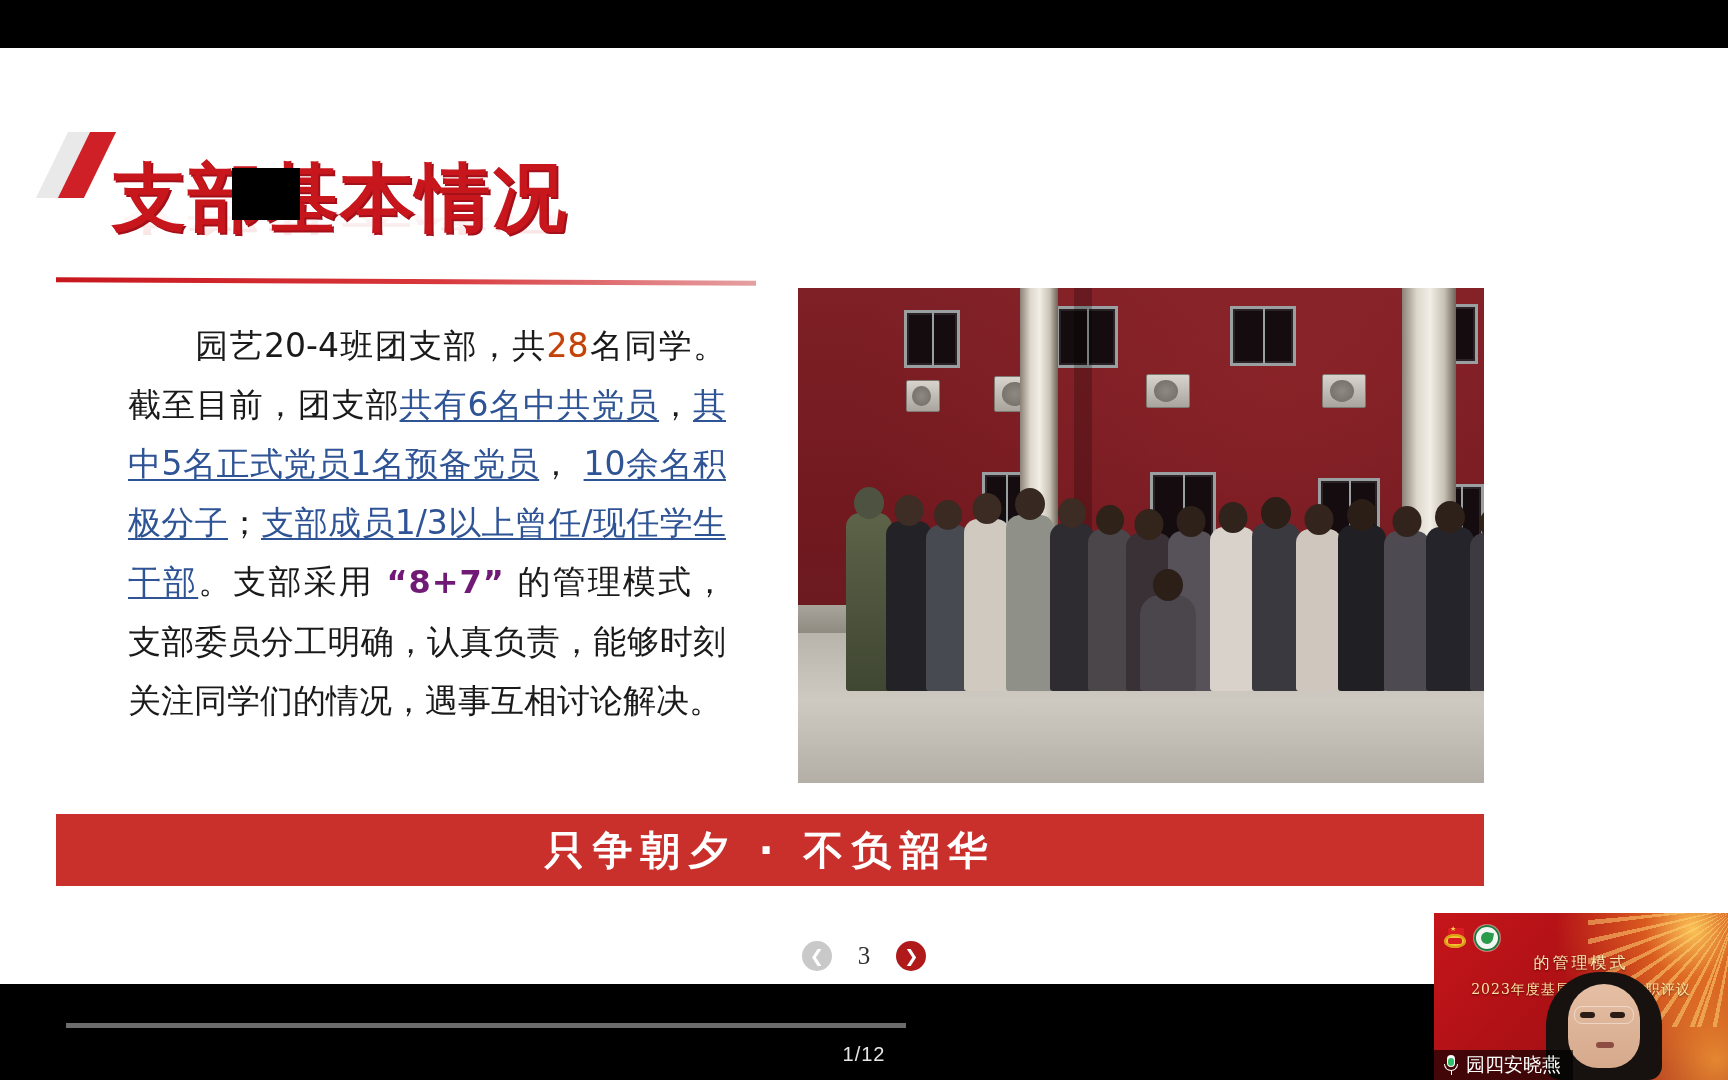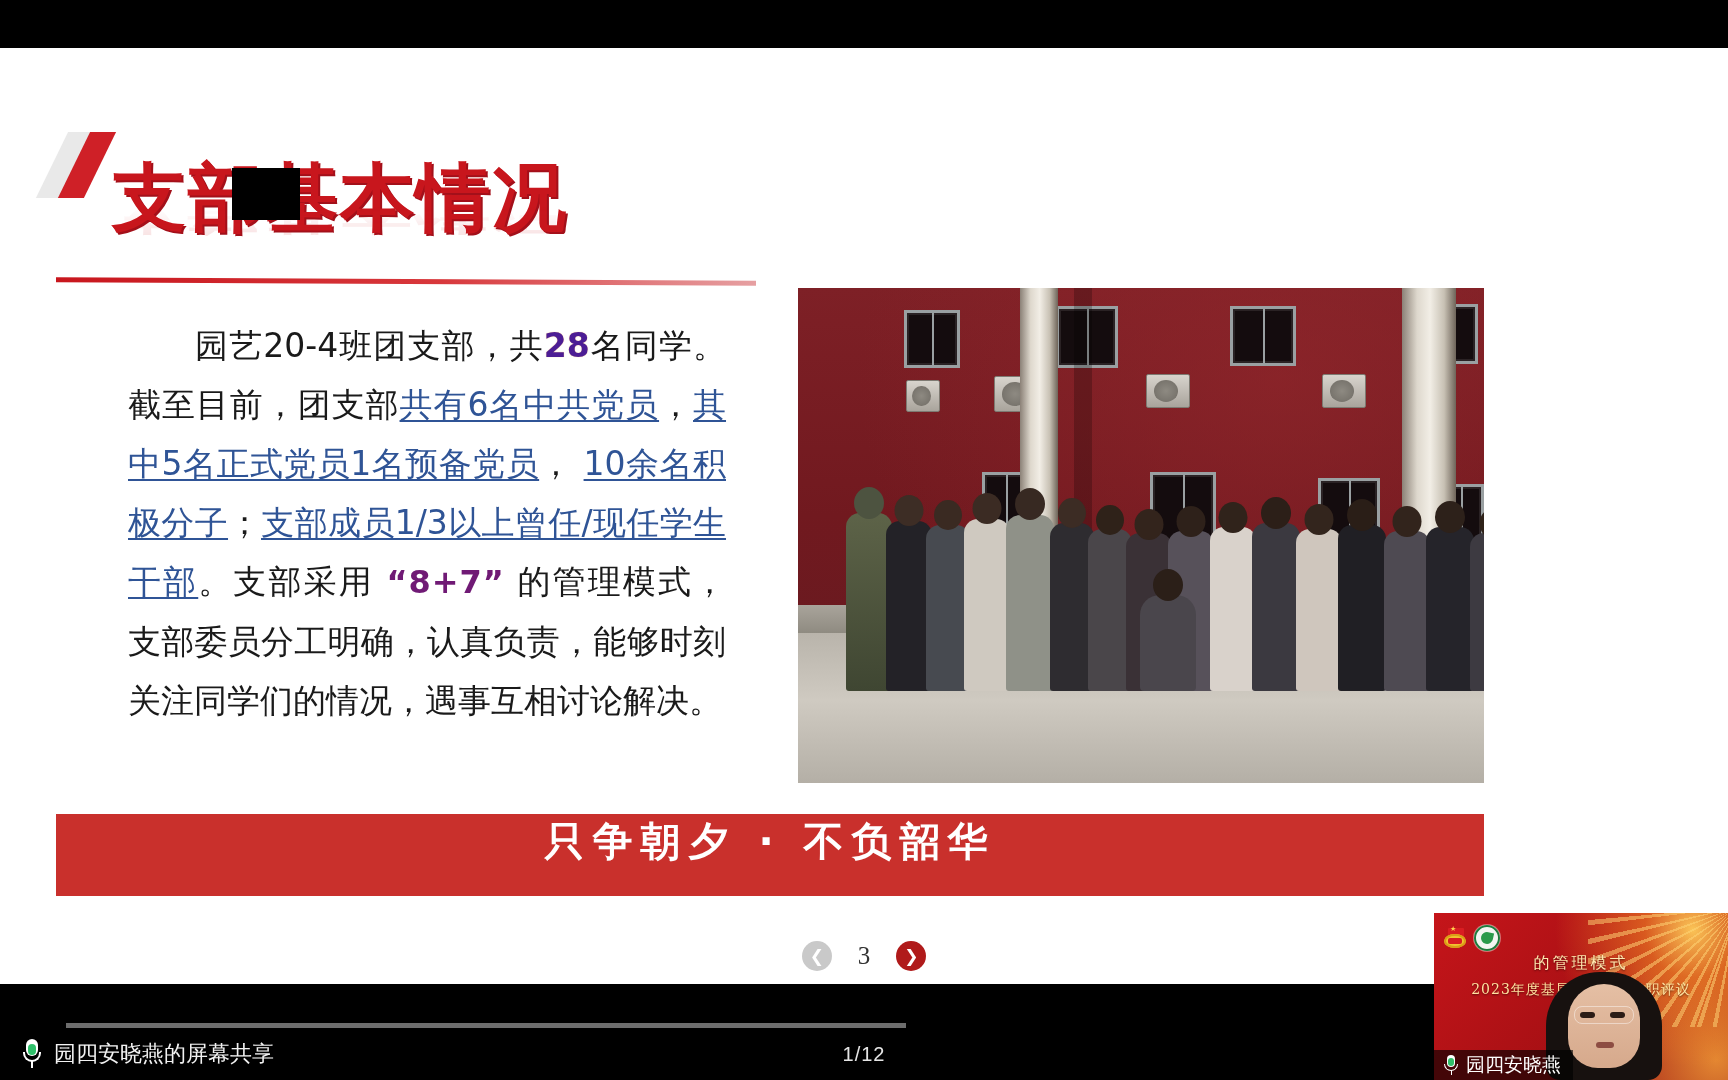--- a/index.html
+++ b/index.html
@@ -66,21 +66,21 @@
     font-size:33px; line-height:59px; color:#1a1a1a;
     font-family:"DejaVu Sans","Liberation Sans",sans-serif;
     text-align:justify; text-justify:inter-character;
   }
   .body-text .indent { display:inline-block; width:66px; }
   .hl {
     color:#2f5496; text-decoration:underline;
     text-underline-offset:4px; text-decoration-thickness:2px;
   }
   .num-orange {
-    color:#4c1d95; font-weight:bold;
+    color:#c2410c; font-weight:normal;
     font-family:"DejaVu Sans",sans-serif;
     text-shadow:0 0 1px #f3b277;
   }
   .tag-orange {
     color:#701a75; font-weight:bold; font-size:32px;
     font-family:"DejaVu Sans",sans-serif;
     letter-spacing:1px;
   }
 
   
@@ -135,23 +135,23 @@
     border-radius:50%;
   }
   .bike {
     position:absolute; right:6px; bottom:130px; width:44px; height:62px;
     background:repeating-linear-gradient(90deg,#3a3d42 0 4px,#5d6168 4px 8px);
     opacity:.85;
   }
 
   
   .banner {
-    position:absolute; left:56px; top:766px; width:1428px; height:82px;
+    position:absolute; left:56px; top:766px; width:1428px; height:72px;
     background:#c9302c;
-    display:flex; justify-content:center;
+    display:flex; align-items:center; justify-content:center;
   }
   .banner-text {
     color:#fff; font-size:40px; font-weight:bold; letter-spacing:8px;
     font-family:"DejaVu Sans","Liberation Sans",sans-serif;
   }
 
   
   .pager {
     position:absolute; left:0; top:928px; width:1728px; height:56px;
     background:#fff;
@@ -422,30 +422,20 @@
     <div class="page-num">3</div>
     <div class="nav-btn nav-next">
       <span>❯</span>
     </div>
   </div>
 
   <div class="share-strip"></div>
 
   <div class="statusbar">
     <div class="sb-count">1/12</div>
-    <div class="sb-left">
-      <span class="mic">
-        <span class="cap">
-            <i></i>
-          </span>
-          <span class="arc"></span>
-          <span class="stem"></span>
-      </span>
-      <span class="sb-label">园四安晓燕的屏幕共享</span>
-    </div>
   </div>
 
   <div class="thumb">
     <div class="thumb-bg"></div>
     <div class="ray"></div>
 
     <div class="badge1">
       <span class="flag"></span>
         <span class="ring"></span>
     </div>

